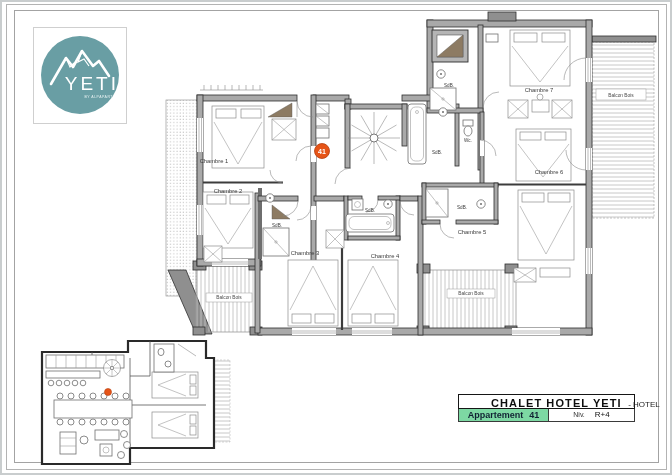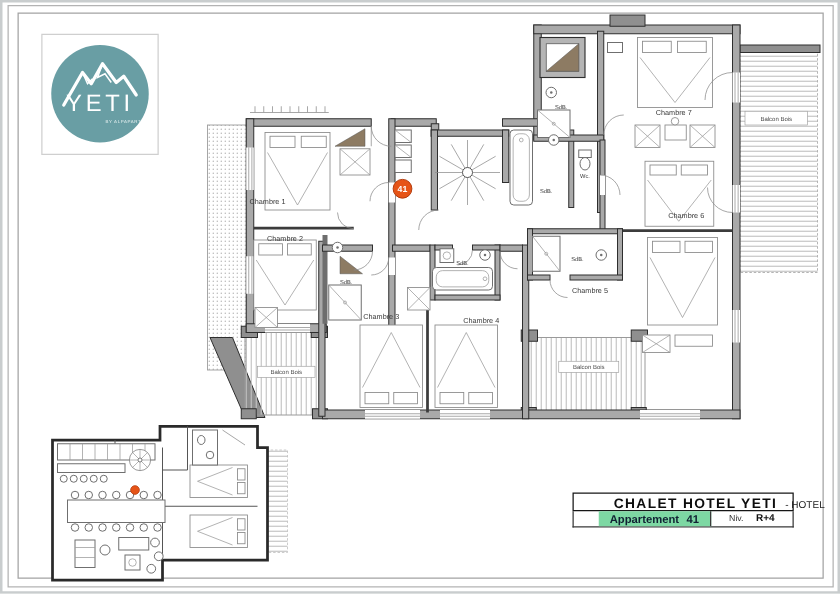--- a/index.html
+++ b/index.html
@@ -4,36 +4,36 @@
 <style>
   html,body{margin:0;padding:0;background:#e8e8e8;}
   #page{position:relative;width:672px;height:475px;background:#ffffff;overflow:hidden;
         font-family:"Liberation Sans",sans-serif;box-shadow:inset 0 0 0 2px #c9cdce;}
   .frame-outer{position:absolute;left:6px;top:4px;right:5px;bottom:5px;border:1px solid #b3b3b3;}
   .frame-inner{position:absolute;left:14px;top:10px;right:13px;bottom:12px;border:1px solid #a3a3a3;}
 
   
   .logo-box{position:absolute;left:33px;top:27px;width:92px;height:95px;border:1px solid #cfcfcf;background:#fff;}
   .logo-circle{position:absolute;left:7px;top:8px;width:78px;height:78px;border-radius:50%;background:#699ea4;}
-  .logo-brand{position:absolute;left:0;top:37px;width:78px;text-align:center;color:#fff;
+  .logo-brand{position:absolute;left:0;top:37px;width:78px;text-align:right;color:#fff;
               font-size:19px;letter-spacing:3px;font-weight:400;}
   .logo-tag{position:absolute;left:0;top:59px;width:72px;text-align:right;color:#e8f2f2;
             font-size:3.5px;letter-spacing:.5px;}
 
   
   .tblock{position:absolute;left:458px;top:394px;width:177px;}
   .trow1{border:1.5px solid #161616;background:#fff;height:13px;line-height:13px;text-align:center;white-space:nowrap;}
   .trow1 .hotel{font-weight:bold;font-size:11px;letter-spacing:1.1px;color:#0d0d0d;padding-left:32px;}
   .trow1 .loc{font-size:8px;color:#222;margin-left:2px;}
-  .trow2{display:flex;height:12px;border:1px solid #3a3a3a;border-top:none;padding-left:20px;}
+  .trow2{display:flex;height:12px;border:1px solid #3a3a3a;border-top:none;}
   .cell-apt{width:89px;background:#7dd8a3;border-right:1px solid #3a3a3a;text-align:center;
             font-size:9px;font-weight:bold;color:#123;line-height:12px;}
   .cell-apt .num{margin-left:6px;}
   .cell-niv{flex:1;text-align:center;line-height:12px;font-size:7px;color:#333;}
-  .cell-niv .lvl{font-weight:bold;font-size:8px;color:#111;margin-left:10px;}
+  .cell-niv .lvl{font-weight:normal;font-size:8px;color:#111;margin-left:10px;}
   .view-label{position:absolute;left:518px;top:424px;width:125px;text-align:center;
               font-size:10px;color:#1c1c1c;}
 
   
   svg{position:absolute;left:0;top:0;}
   .wall{fill:#a9a9a9;stroke:#2e2e2e;stroke-width:.8;}
   .wall-d{fill:#8f8f8f;stroke:#2e2e2e;stroke-width:.8;}
   .thinw{stroke:#3c3c3c;stroke-width:2.2;fill:none;}
   .furn{fill:#ffffff;stroke:#8c8c8c;stroke-width:.7;}
   .furnl{stroke:#9a9a9a;stroke-width:.6;fill:none;}

